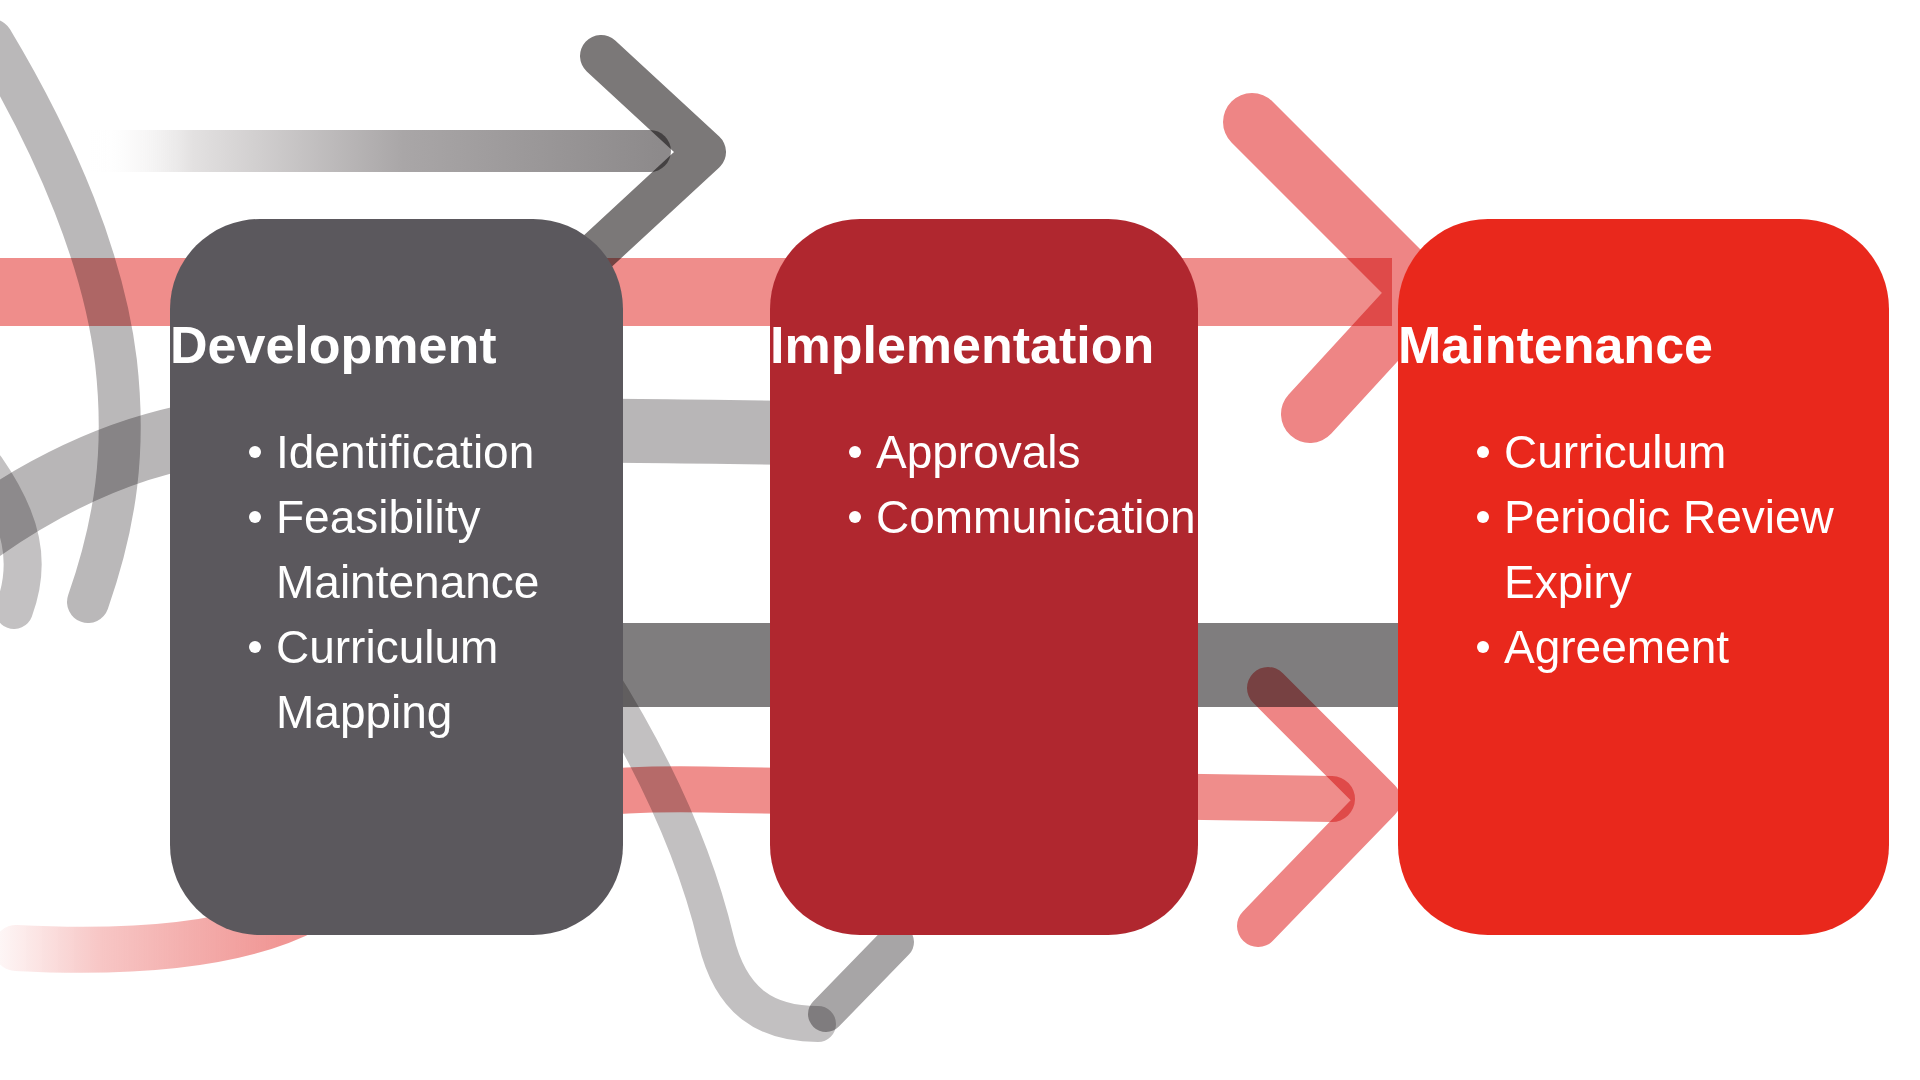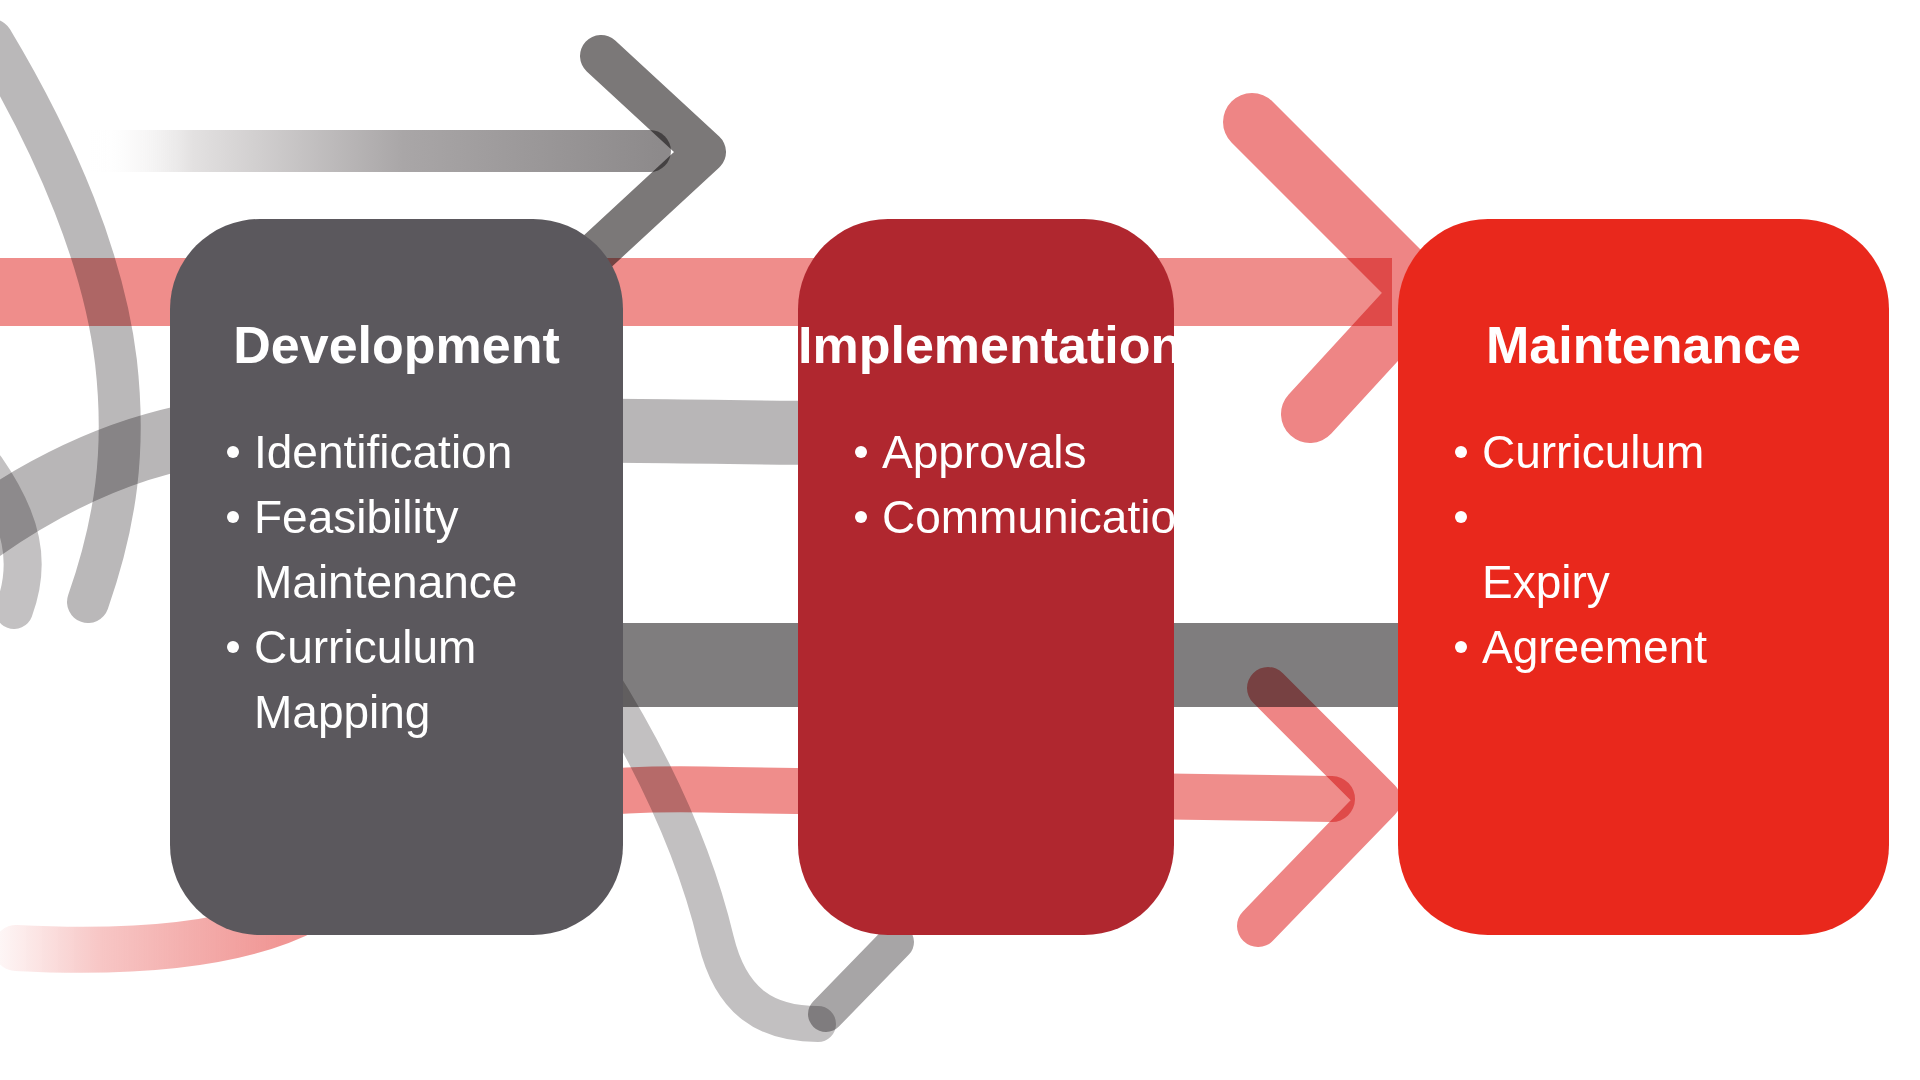--- a/index.html
+++ b/index.html
@@ -7,29 +7,29 @@
     width:1920px;height:1080px;position:relative;overflow:hidden;
     font-family:"Liberation Sans", sans-serif;
   }
   #bg-art{position:absolute;left:0;top:0;z-index:0;}
   #bg-art path{fill:none;}
   .stage{
     position:absolute;top:219px;height:716px;border-radius:90px;
     z-index:1;color:var(--text,#fff);
   }
   .stage.s1{left:170px;width:453px;background:var(--stage1,#5b585d);}
-  .stage.s2{left:798px;width:376px;background:var(--stage2,#b0272f);}
+  .stage.s2{left:770px;width:428px;background:var(--stage2,#b0272f);}
   .stage.s3{left:1398px;width:491px;background:var(--stage3,#e9281c);}
   .stage .title{
-    position:absolute;top:100px;left:0;right:0;text-align:center;
+    position:absolute;top:100px;left:0;right:0;
     font-size:52px;line-height:52px;font-weight:bold;white-space:nowrap;
   }
   .items{position:absolute;top:200px;left:0;right:0;}
   .line{position:relative;height:65px;display:flex;align-items:center;
-        padding-left:84px;font-size:46px;white-space:nowrap;}
+        padding-left:84px;font-size:46px;white-space:nowrap;margin-left:22px;}
   .dot{position:absolute;left:57px;top:50%;margin-top:-6px;width:12px;height:12px;
        border-radius:50%;background:var(--text,#fff);}
 </style>
 </head>
 <body>
 
 <svg id="bg-art" width="1920" height="1080" viewBox="0 0 1920 1080">
   <defs>
     <linearGradient id="shaftGrad" gradientUnits="userSpaceOnUse" x1="90" y1="0" x2="660" y2="0">
       <stop offset="0" stop-color="#ffffff" stop-opacity="0"></stop>
@@ -105,20 +105,21 @@
 
 <div class="stage s3">
   <div class="title">Maintenance</div>
   <div class="items">
     <div class="line">
         <span class="dot"></span>
         <span>Curriculum</span>
       </div>
     <div class="line">
         <span class="dot"></span>
+        <span>Periodic Review</span>
       </div>
     <div class="line">
         <span>Expiry</span>
       </div>
     <div class="line">
         <span class="dot"></span>
         <span>Agreement</span>
       </div>
   </div>
 </div>

